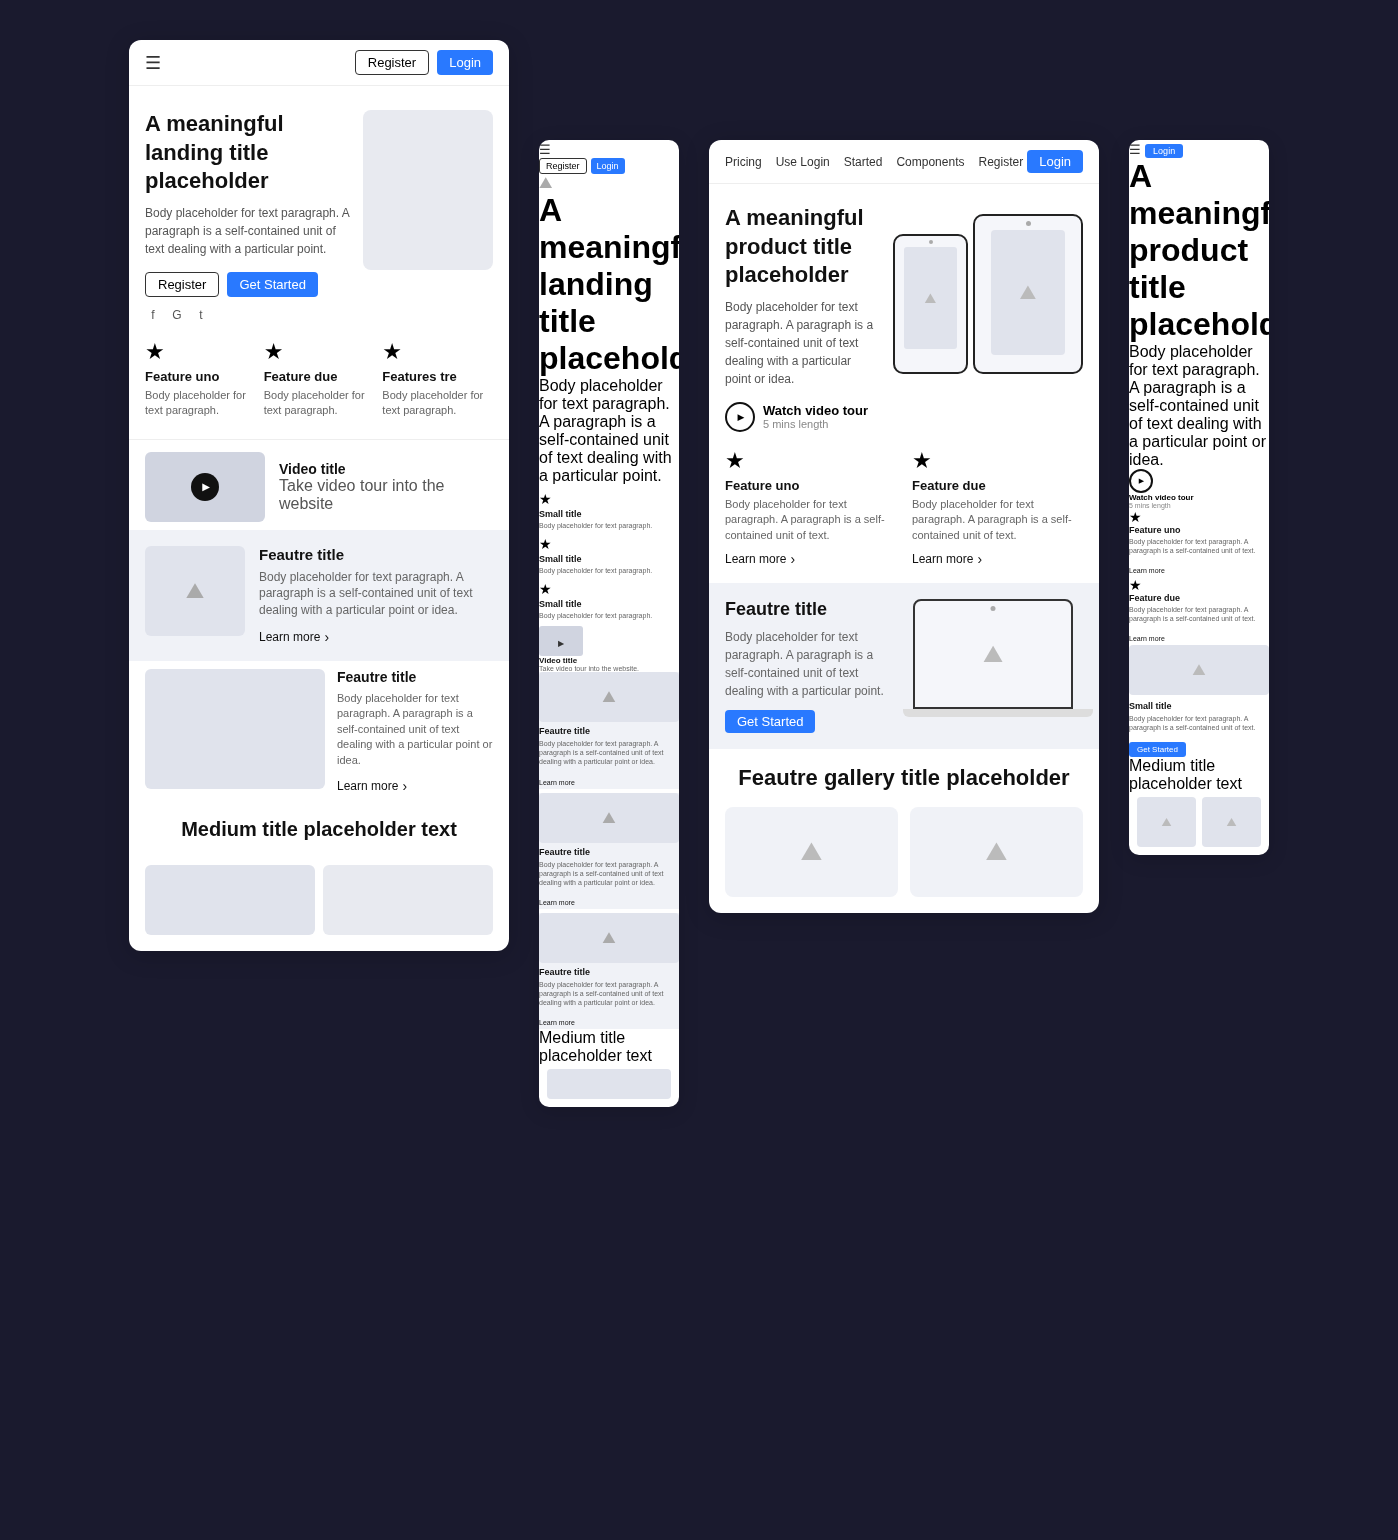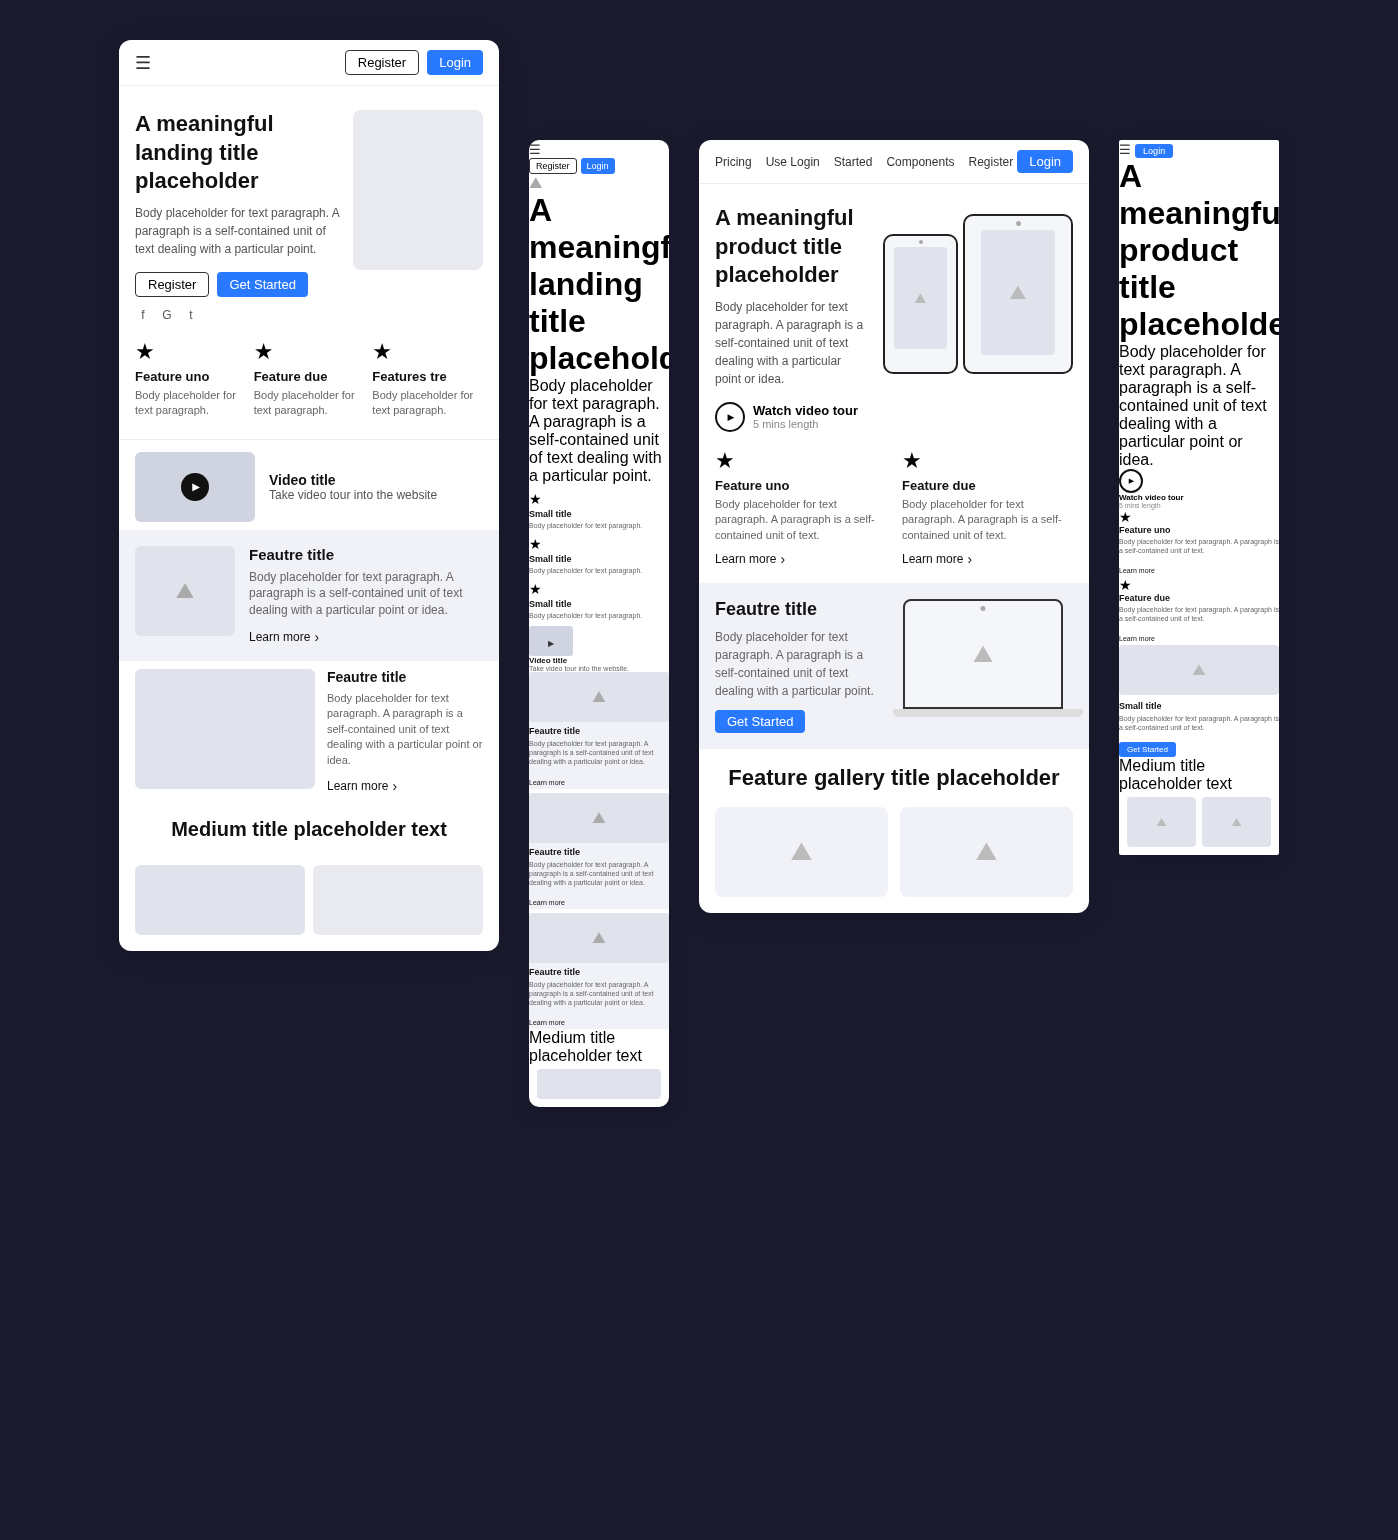--- a/index.html
+++ b/index.html
@@ -98,21 +98,21 @@
       flex-shrink: 0;
     }
     .play-btn {
       width: 28px; height: 28px;
       border-radius: 50%;
       background: #111;
       display: flex; align-items: center; justify-content: center;
     }
     .play-btn::after { content: '▶'; color: #fff; font-size: 10px; margin-left: 2px; }
     .video-info h3 { font-size: 14px; font-weight: 700; color: #111; }
-    .video-info p { font-size: 12px; color: #555; }
+    .video-info p { font-size: 16px; color: #555; }
 
     .dev1 .feature-card {
       display: flex;
       align-items: flex-start;
       gap: 14px;
       padding: 8px 16px 8px 16px;
     }
     .feature-card-img {
       width: 100px;
       height: 90px;
@@ -239,22 +239,22 @@
     .feat-banner-text p { font-size: 12px; color: #666; line-height: 1.5; margin-bottom: 10px; }
 
     .dev3 .gallery-section { padding: 16px; text-align: center; }
     .dev3 .gallery-section h2 { font-size: 22px; font-weight: 700; color: #111; margin-bottom: 16px; }
     .dev3 .gallery-grid { display: grid; grid-template-columns: 1fr 1fr; gap: 12px; }
     .gallery-card {
       background: #f0f2f7; border-radius: 8px;
       height: 90px; display: flex; align-items: center; justify-content: center;
     }
     .dev4-shell {
-      background: #fff; border-radius: 2px; overflow: hidden;
-      box-shadow: 0 4px 20px rgba(0,0,0,0.15); width: 160px;
+      background: #fff; border-radius: 10px; overflow: hidden;
+      box-shadow: 0 4px 20px rgba(0,0,0,0.15); width: 140px;
     }
     .hamburger4 { font-size: 13px; color: #333; }
     .btn-primary4 {
       background: #2979ff; color: #fff; border: none; border-radius: 3px;
       padding: 2px 8px; font-size: 9px; cursor: pointer;
     }
     .play-circle4 {
       width: 24px; height: 24px; border-radius: 50%; border: 2px solid #111;
       display: flex; align-items: center; justify-content: center; flex-shrink: 0;
     }
@@ -519,21 +519,21 @@
     <div style="flex-shrink:0; width:180px;">
       <div style="width:160px; height:110px; border:2px solid #333; border-radius:8px 8px 0 0; background:#f5f6fa; margin:0 auto; display:flex; align-items:center; justify-content:center; position:relative;">
         <div style="width:5px;height:5px;background:#aaa;border-radius:50%;position:absolute;top:5px;left:50%;transform:translateX(-50%);"></div>
         <span style="font-size:24px;color:#bbb;">⛰</span>
       </div>
       <div style="width:190px; height:8px; background:#ddd; border-radius:0 0 6px 6px; margin:0 auto;"></div>
     </div>
   </div>
 
   <div class="gallery-section">
-    <h2>Feature gallery title placeholder</h2>
+    <h2>Feautre gallery title placeholder</h2>
     <div class="gallery-grid">
       <div class="gallery-card">
         <span style="font-size:26px;color:#bbb;">⛰</span>
       </div>
       <div class="gallery-card">
         <span style="font-size:26px;color:#bbb;">⛰</span>
       </div>
     </div>
   </div>
 </div>

